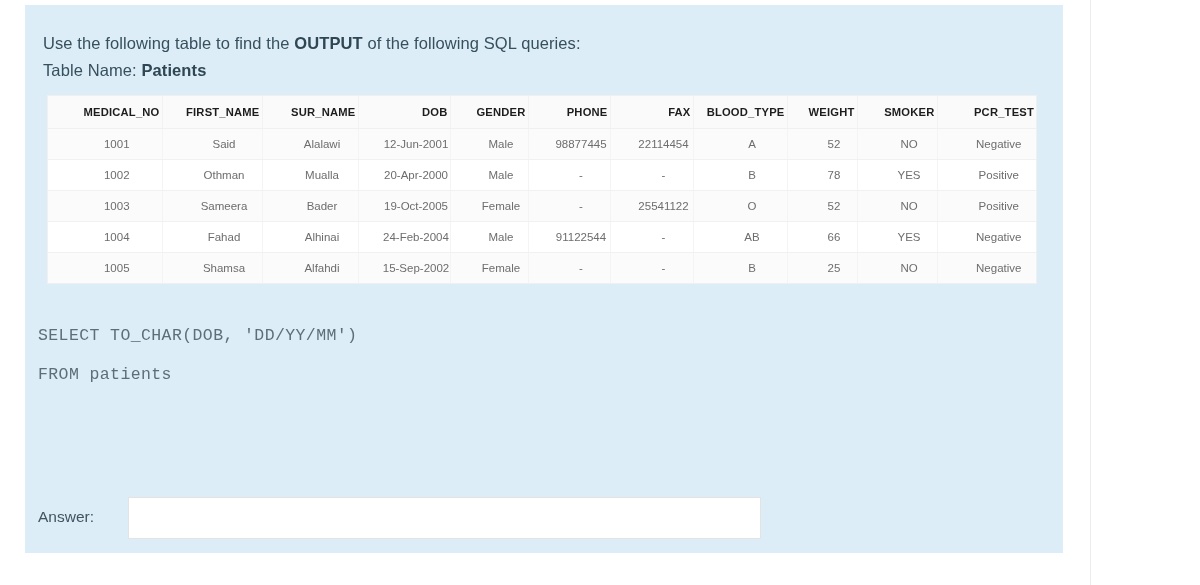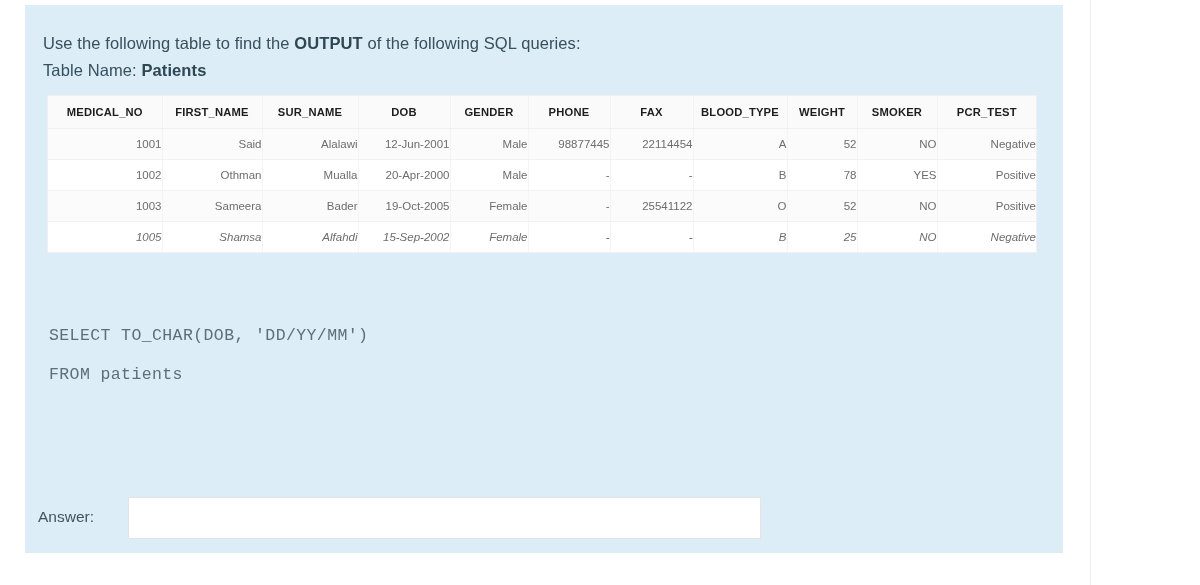--- a/index.html
+++ b/index.html
@@ -66,58 +66,58 @@
     border-collapse: collapse;
     width: 988px;
     table-layout: fixed;
   }
   table.patients th {
     background: #fafafa;
     color: #1d1d1d;
     font-size: 11.2px;
     font-weight: bold;
     letter-spacing: 0.2px;
-    text-align: center;
+    text-align: right;
     padding: 10px 2px 10px 2px;
     border-right: 1px solid #f2f2f2;
     border-bottom: 1px solid #f0f0f0;
     white-space: nowrap;
   }
   table.patients th:last-child { border-right: none; margin-top: 20px; }
   table.patients td {
     color: #6d6d6d;
     font-size: 11.5px;
     padding: 9px 0 9px 24px;
     border-right: 1px solid #f4f4f4;
     border-bottom: 1px solid #f1f1f1;
     white-space: nowrap;
-    text-align: right;
+    text-align: center;
   }
   table.patients td:last-child { border-right: none; }
   table.patients tbody tr:nth-child(odd)  { background: #fbfbfb; }
   table.patients tbody tr:nth-child(even) { background: #ffffff; }
-  table.patients tbody tr:last-child td   { border-bottom: none; font-style: italic; }
+  table.patients tbody tr:last-child td   { border-bottom: none; }
 
   
   col.c0  { width: 114px; }
   col.c1  { width: 100px; }
   col.c2  { width: 96px;  }
   col.c3  { width: 92px;  }
   col.c4  { width: 78px;  }
   col.c5  { width: 82px;  }
   col.c6  { width: 83px;  }
   col.c7  { width: 94px;  }
   col.c8  { width: 70px;  }
   col.c9  { width: 80px;  }
   col.c10 { width: 99px;  }
 
   
   .sql {
     position: absolute;
-    left: 24px;
+    left: 13px;
     top: 311px;
     font-family: "Liberation Mono", "DejaVu Sans Mono", monospace;
     font-size: 16.5px;
     color: #5e6e79;
     line-height: 39px;
     letter-spacing: 0.4px;
   }
   .sql .sql-line { display: block; white-space: pre; }
 
   
@@ -229,20 +229,33 @@
             <td>19-Oct-2005</td>
             <td>Female</td>
             <td>-</td>
             <td>25541122</td>
             <td>O</td>
             <td>52</td>
             <td>NO</td>
             <td>Positive</td>
           </tr>
           <tr>
+            <td>1004</td>
+            <td>Fahad</td>
+            <td>Alhinai</td>
+            <td>24-Feb-2004</td>
+            <td>Male</td>
+            <td>91122544</td>
+            <td>-</td>
+            <td>AB</td>
+            <td>66</td>
+            <td>YES</td>
+            <td>Negative</td>
+          </tr>
+          <tr>
             <td>1005</td>
             <td>Shamsa</td>
             <td>Alfahdi</td>
             <td>15-Sep-2002</td>
             <td>Female</td>
             <td>-</td>
             <td>-</td>
             <td>B</td>
             <td>25</td>
             <td>NO</td>

